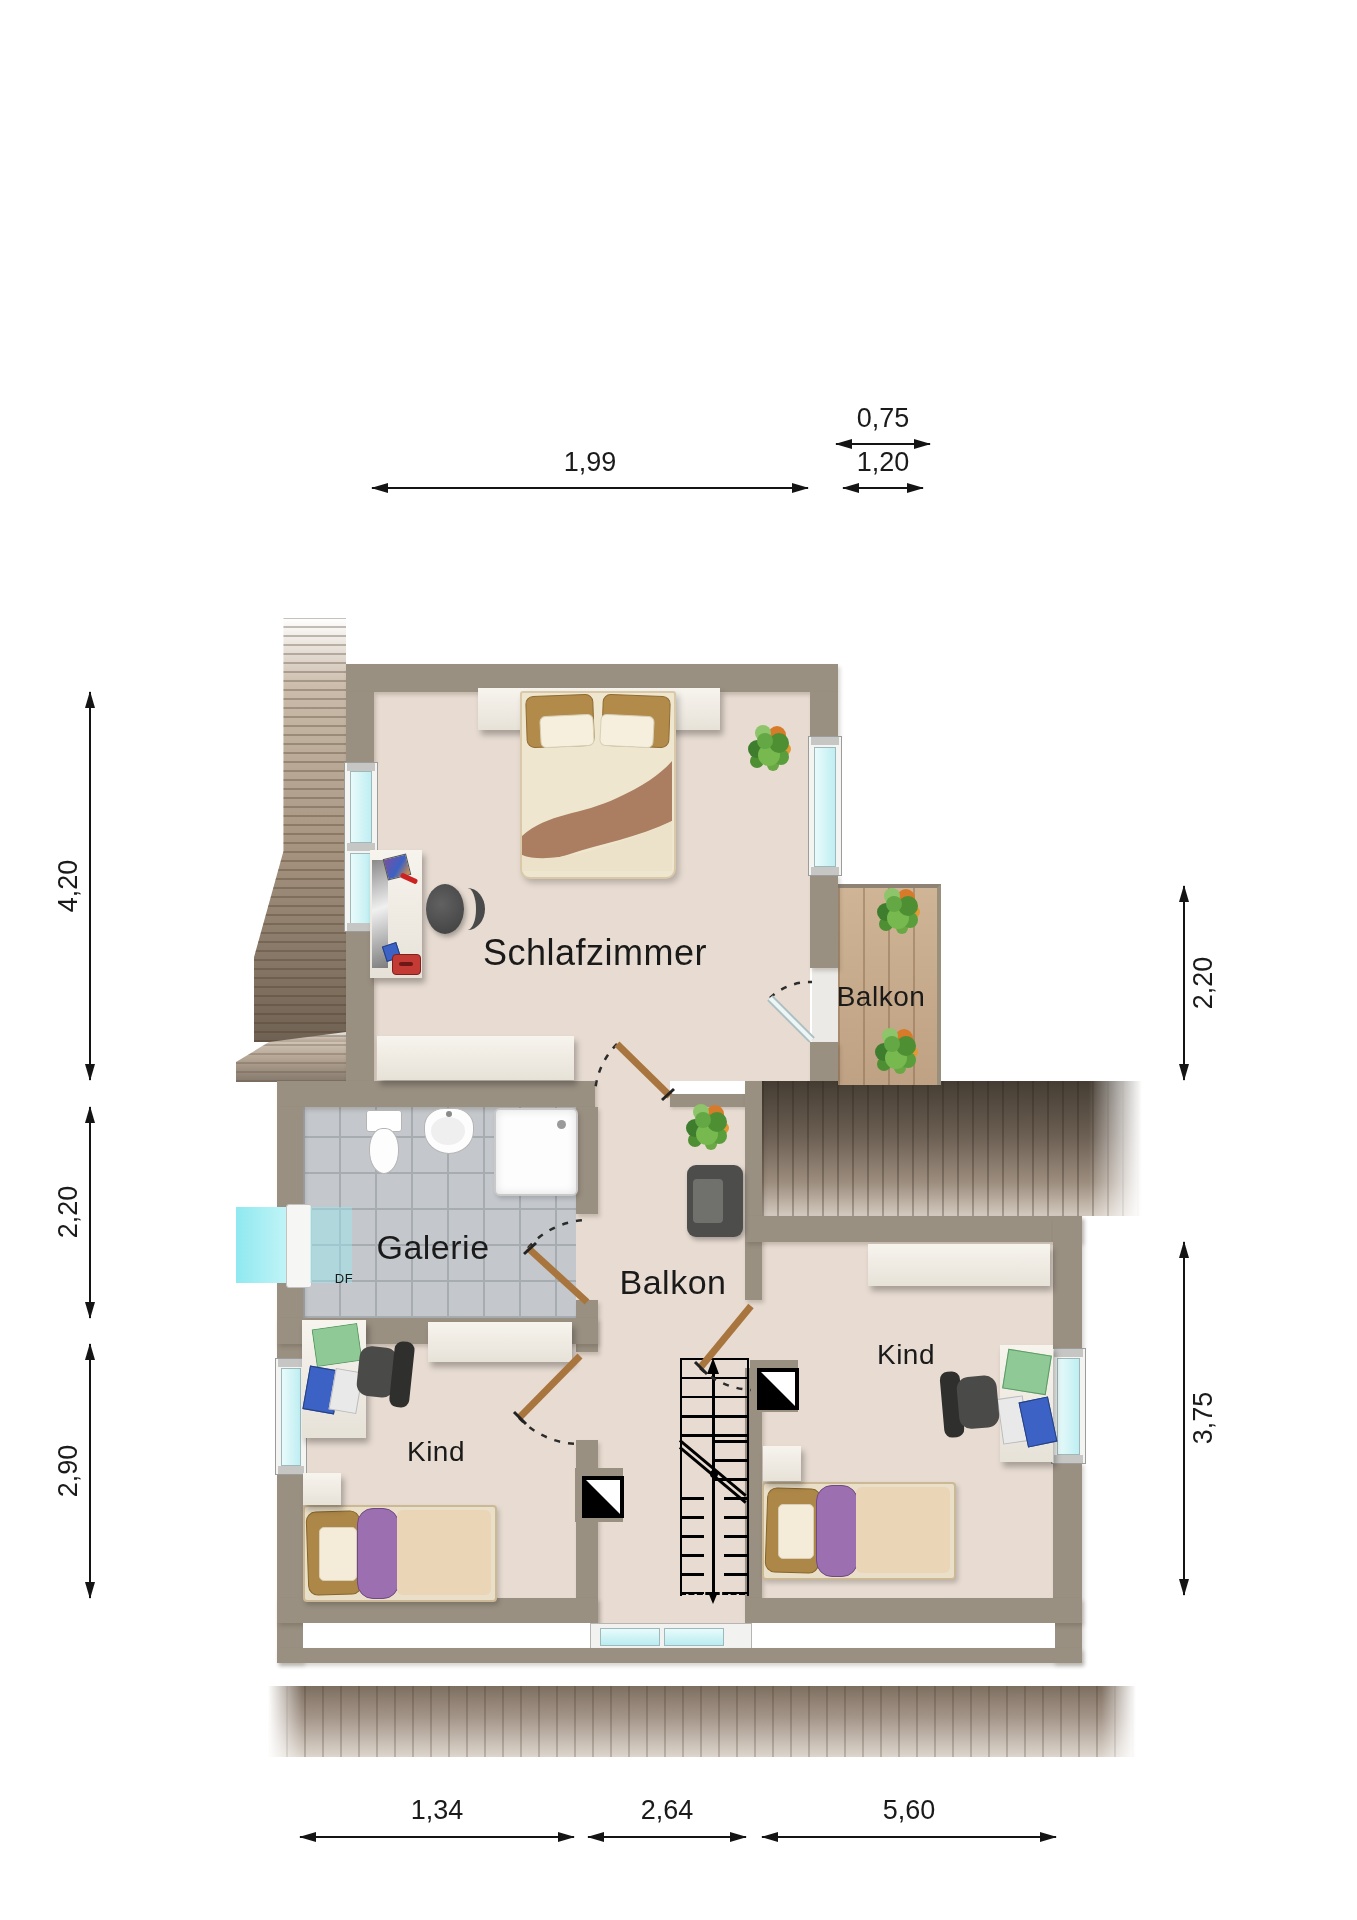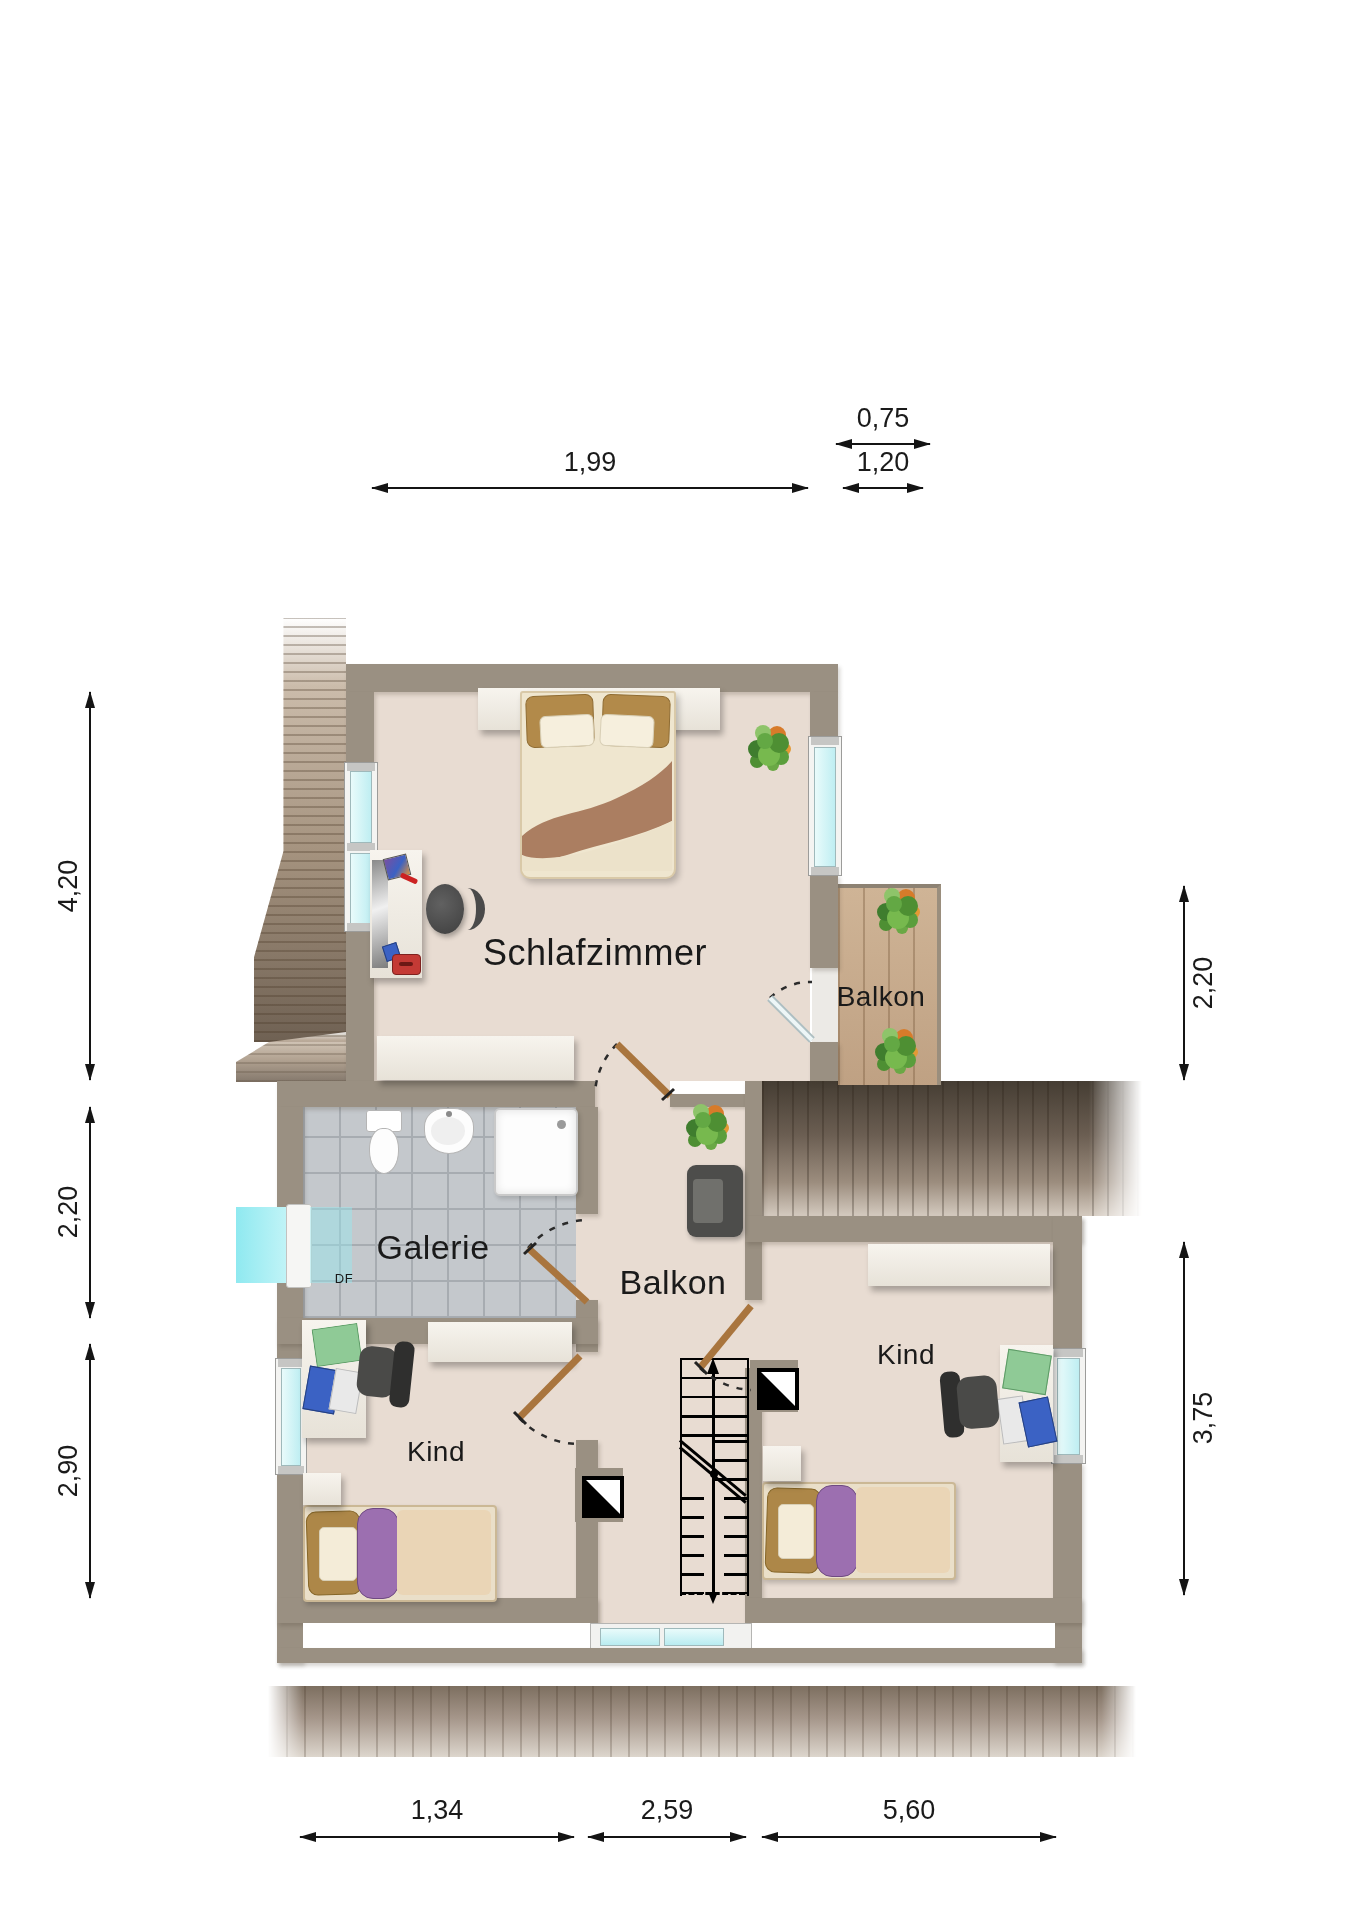--- a/index.html
+++ b/index.html
@@ -296,17 +296,17 @@
   <div class="dimlab rot" style="left:68px;top:1471px;">2,90</div>
 
   <div class="dimv" style="left:1183px;top:886px;height:194px;"></div>
   <div class="dimlab rot" style="left:1203px;top:983px;">2,20</div>
   <div class="dimv" style="left:1183px;top:1242px;height:353px;"></div>
   <div class="dimlab rot" style="left:1203px;top:1418px;">3,75</div>
 
   <div class="dimh" style="left:300px;top:1836px;width:274px;"></div>
   <div class="dimlab" style="left:437px;top:1810px;">1,34</div>
   <div class="dimh" style="left:588px;top:1836px;width:158px;"></div>
-  <div class="dimlab" style="left:667px;top:1810px;">2,59</div>
+  <div class="dimlab" style="left:667px;top:1810px;">2,64</div>
   <div class="dimh" style="left:762px;top:1836px;width:294px;"></div>
   <div class="dimlab" style="left:909px;top:1810px;">5,60</div>
 
 </div>
 
 </body></html>

